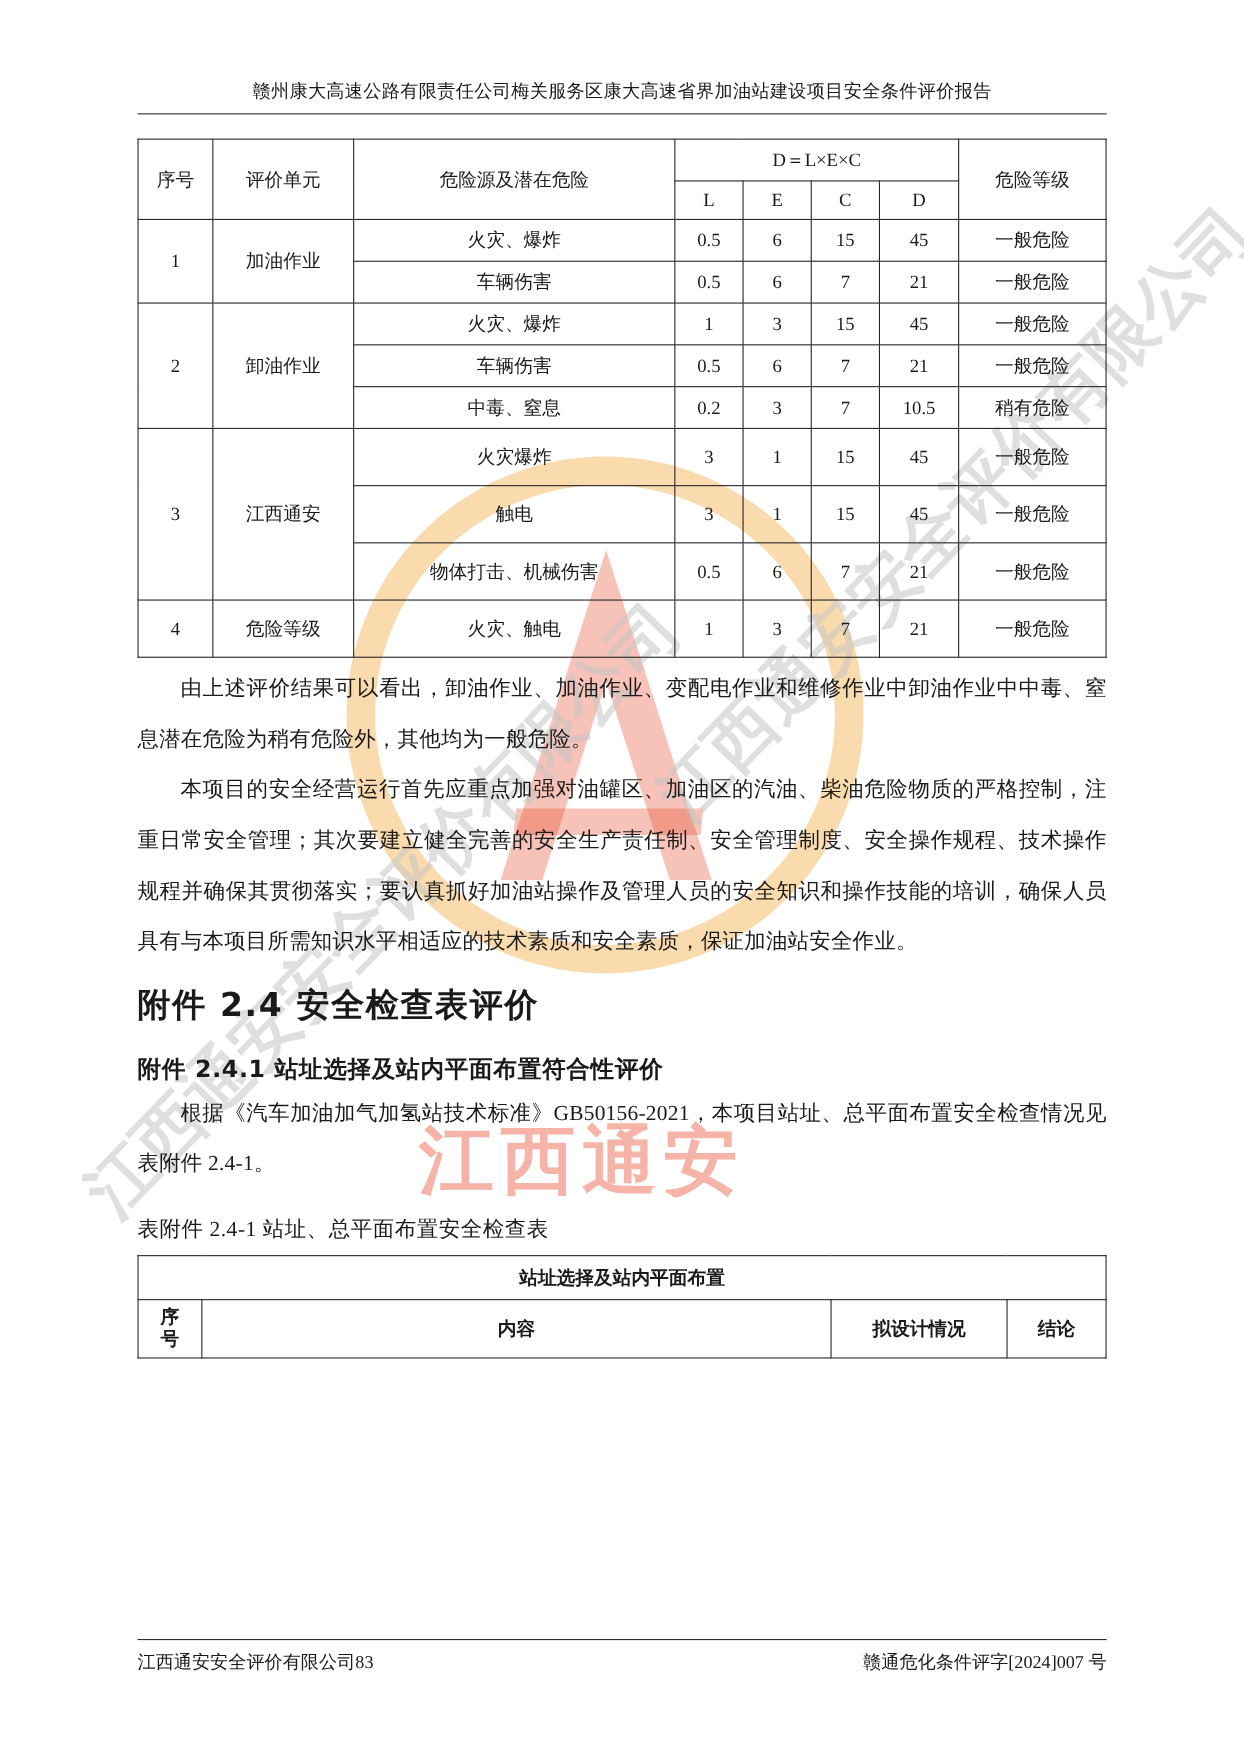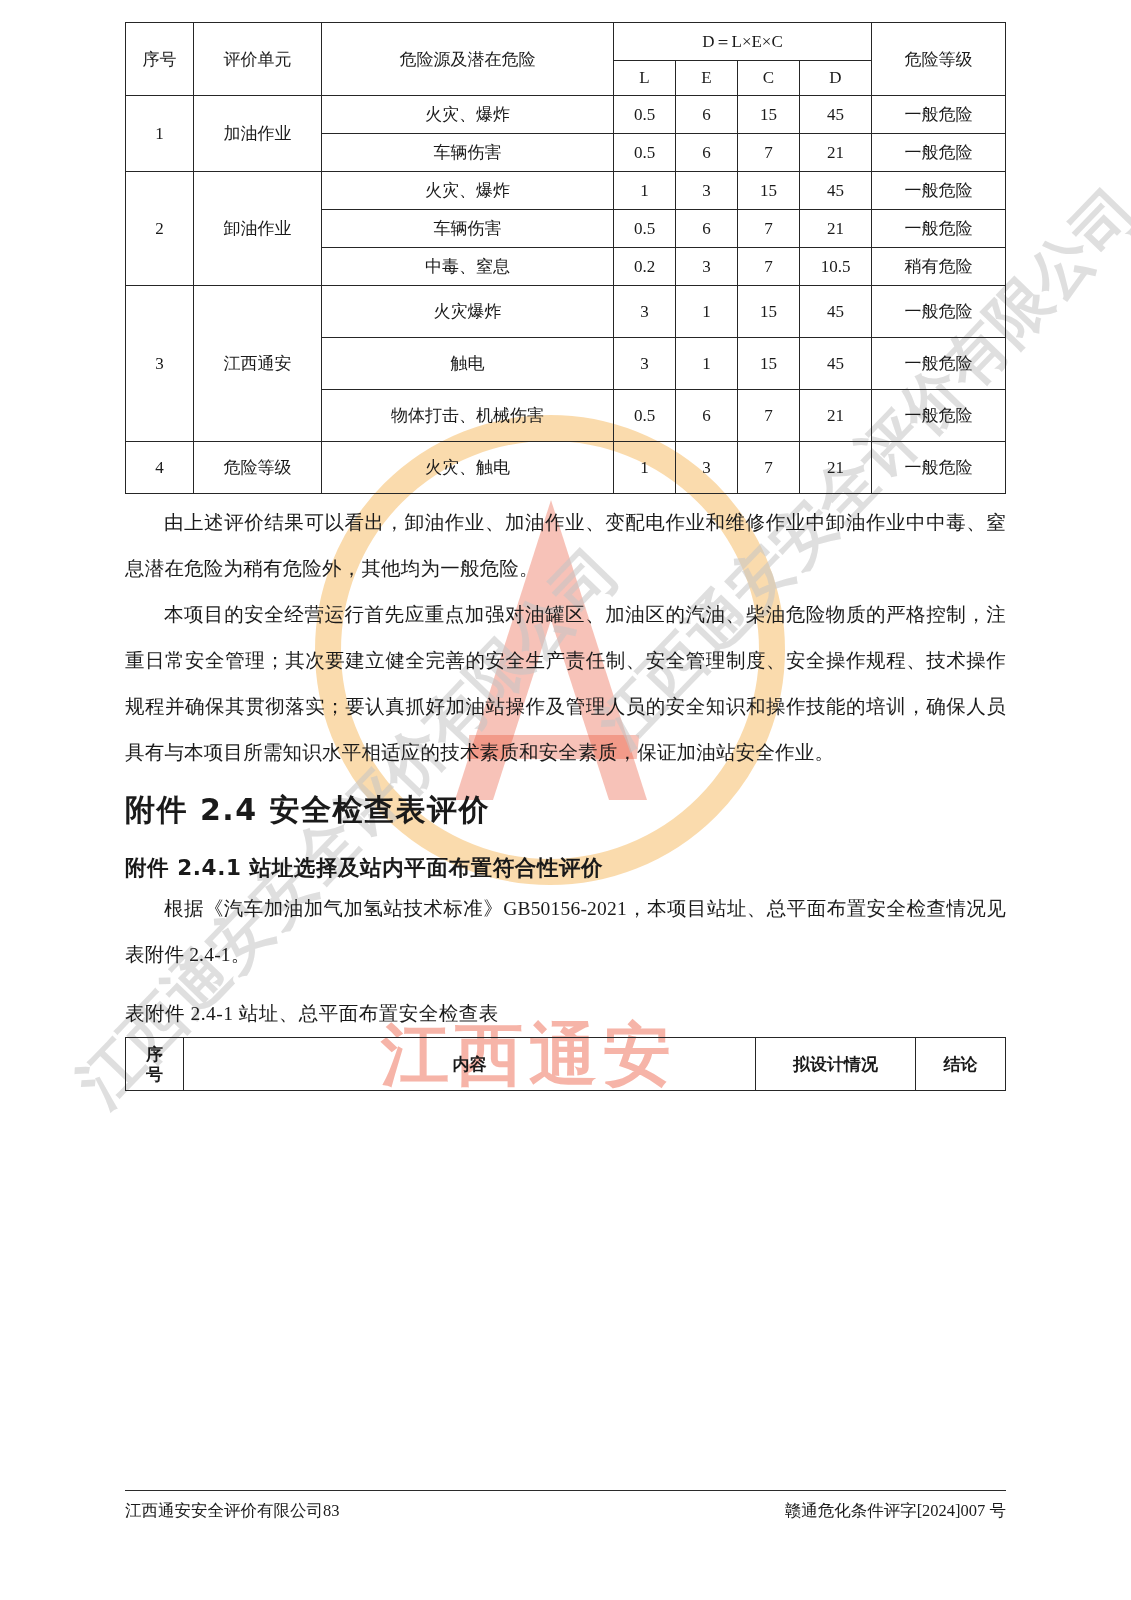--- a/index.html
+++ b/index.html
@@ -209,20 +209,21 @@
     <div class="wm-a"></div>
     <div class="wm-a-inner"></div>
     <div class="wm-a-bar"></div>
     <div class="wm-text-big">江西通安</div>
     <div class="wm-text-diag1">江西通安安全评价有限公司</div>
     <div class="wm-text-diag2">江西通安安全评价有限公司</div>
   </div>
 
   <div class="content">
 
+    <div class="doc-header">赣州康大高速公路有限责任公司梅关服务区康大高速省界加油站建设项目安全条件评价报告</div>
 
     <table class="risk-table">
       <colgroup>
         <col style="width:68px">
         <col style="width:128px">
         <col style="width:292px">
         <col style="width:62px">
         <col style="width:62px">
         <col style="width:62px">
         <col style="width:72px">
@@ -341,20 +342,23 @@
 
     <table class="check-table">
       <colgroup>
         <col style="width:58px">
         <col>
         <col style="width:160px">
         <col style="width:90px">
       </colgroup>
       <tbody>
         <tr>
+          <td class="title-row" colspan="4">站址选择及站内平面布置</td>
+        </tr>
+        <tr>
           <td class="seq-narrow">
             <div>序</div>
             <div>号</div>
           </td>
           <td>内容</td>
           <td>拟设计情况</td>
           <td>结论</td>
         </tr>
       </tbody>
     </table>

